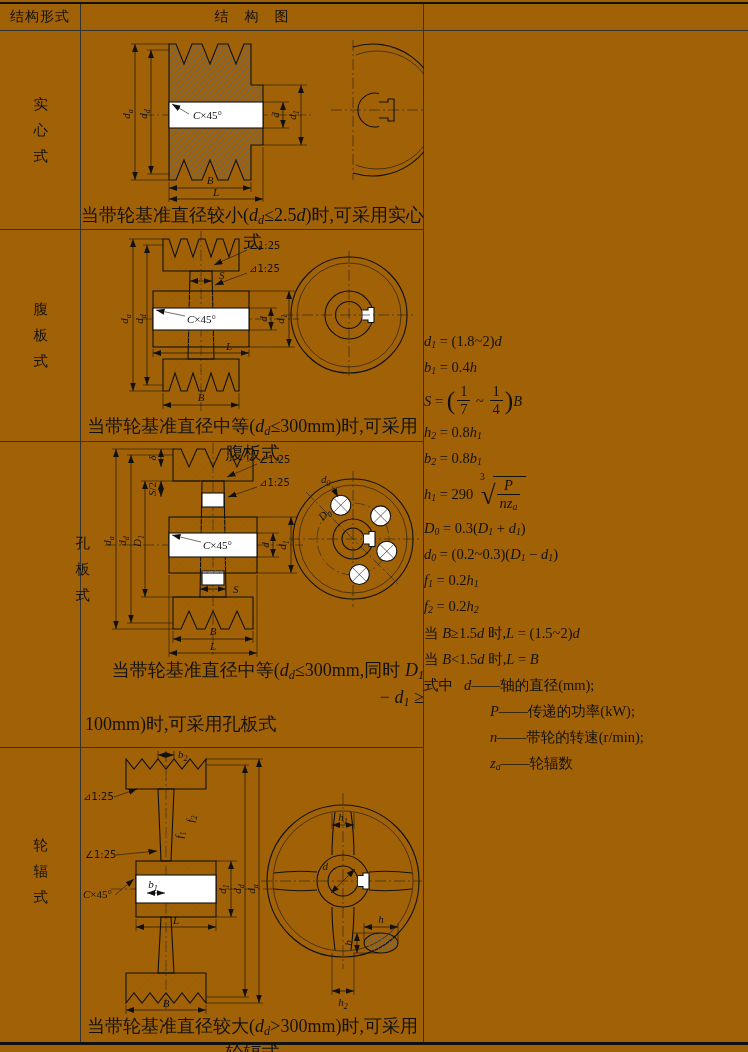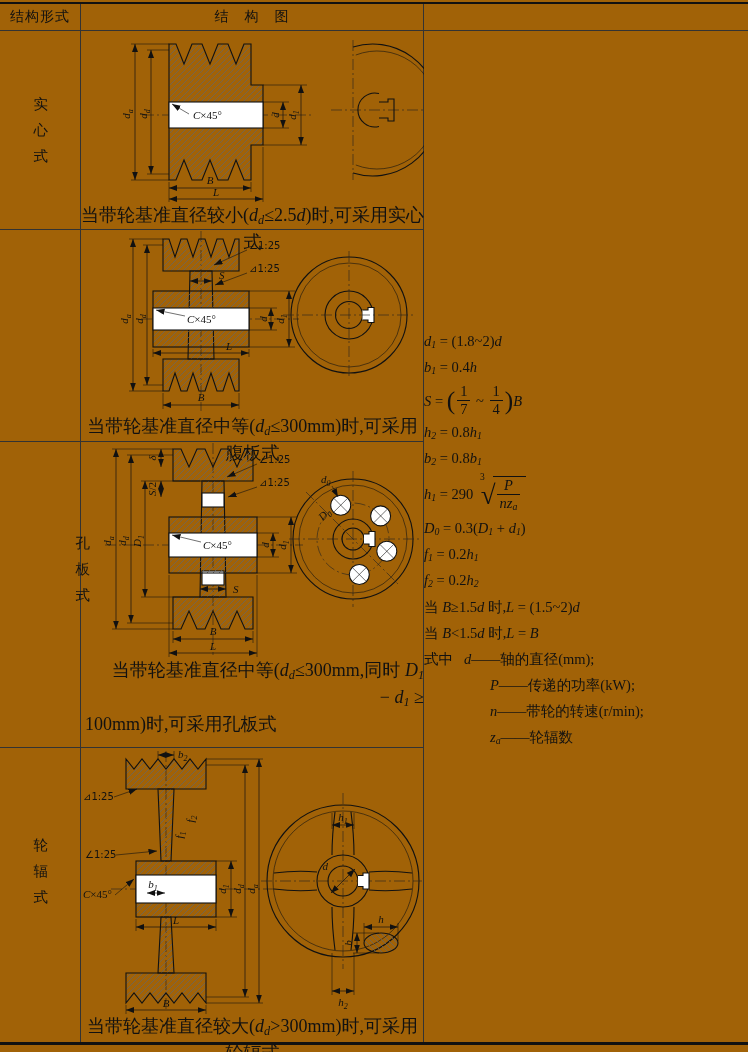--- a/index.html
+++ b/index.html
@@ -75,20 +75,23 @@
   <div class="hline" style="top:441px;left:0;width:423px;"></div>
   <div class="hline" style="top:747px;left:0;width:423px;"></div>
   <div class="bline" style="top:1042px;height:3px;"></div>
 
   <div class="hcell" style="left:0;width:80px;">结构形式</div>
   <div class="hcell" style="left:81px;width:342px;">结　构　图</div>
 
   <div class="tcell" style="top:30px;height:199px;">
     <div class="vlabel">实心式</div>
   </div>
+  <div class="tcell" style="top:229px;height:212px;">
+    <div class="vlabel">腹板式</div>
+  </div>
   <div class="tcell" style="top:441px;height:306px;padding-bottom:50px;margin-left:42px;">
     <div class="vlabel">孔板式</div>
   </div>
   <div class="tcell" style="top:747px;height:295px;padding-bottom:48px;">
     <div class="vlabel">轮辐式</div>
   </div>
 
   <div class="dcell" style="top:30px;height:199px;">
     <svg width="343" height="174" viewBox="0 0 343 174">
       <g>
@@ -316,20 +319,21 @@
   </div>
 
   <div class="sizes">
     <div class="fline"><span class="it">d</span><span class="sub">1</span><span> = (1.8~2)</span><span class="it">d</span></div>
     <div class="fline"><span class="it">b</span><span class="sub">1</span><span> = 0.4</span><span class="it">h</span></div>
     <div class="fline"><span class="it">S</span><span> = </span><span class="bigp">(</span><span class="frac"><span class="fn"><span>1</span></span><span class="fd"><span>7</span></span></span><span> ~ </span><span class="frac"><span class="fn"><span>1</span></span><span class="fd"><span>4</span></span></span><span class="bigp">)</span><span class="it">B</span></div>
     <div class="fline"><span class="it">h</span><span class="sub">2</span><span> = 0.8</span><span class="it">h</span><span class="sub">1</span></div>
     <div class="fline"><span class="it">b</span><span class="sub">2</span><span> = 0.8</span><span class="it">b</span><span class="sub">1</span></div>
     <div class="fline"><span class="it">h</span><span class="sub">1</span><span> = 290 </span><span class="root"><span class="ridx">3</span><span class="rsign">√</span><span class="rbox"><span class="frac"><span class="fn"><span class="it">P</span></span><span class="fd"><span class="it">nz</span><span class="sub">a</span></span></span></span></span></div>
     <div class="fline"><span class="it">D</span><span class="sub">0</span><span> = 0.3(</span><span class="it">D</span><span class="sub">1</span><span> + </span><span class="it">d</span><span class="sub">1</span><span>)</span></div>
+    <div class="fline"><span class="it">d</span><span class="sub">0</span><span> = (0.2~0.3)(</span><span class="it">D</span><span class="sub">1</span><span> − </span><span class="it">d</span><span class="sub">1</span><span>)</span></div>
     <div class="fline"><span class="it">f</span><span class="sub">1</span><span> = 0.2</span><span class="it">h</span><span class="sub">1</span></div>
     <div class="fline"><span class="it">f</span><span class="sub">2</span><span> = 0.2</span><span class="it">h</span><span class="sub">2</span></div>
     <div class="fline"><span>当 </span><span class="it">B</span><span>≥1.5</span><span class="it">d</span><span> 时,</span><span class="it">L</span><span> = (1.5~2)</span><span class="it">d</span></div>
     <div class="fline"><span>当 </span><span class="it">B</span><span>&lt;1.5</span><span class="it">d</span><span> 时,</span><span class="it">L</span><span> = </span><span class="it">B</span></div>
     <div class="fline"><span>式中   </span><span class="it">d</span><span>——轴的直径(mm);</span></div>
     <div class="fline ind"><span class="it">P</span><span>——传递的功率(kW);</span></div>
     <div class="fline ind"><span class="it">n</span><span>——带轮的转速(r/min);</span></div>
     <div class="fline ind"><span class="it">z</span><span class="sub">a</span><span>——轮辐数</span></div>
   </div>
 

